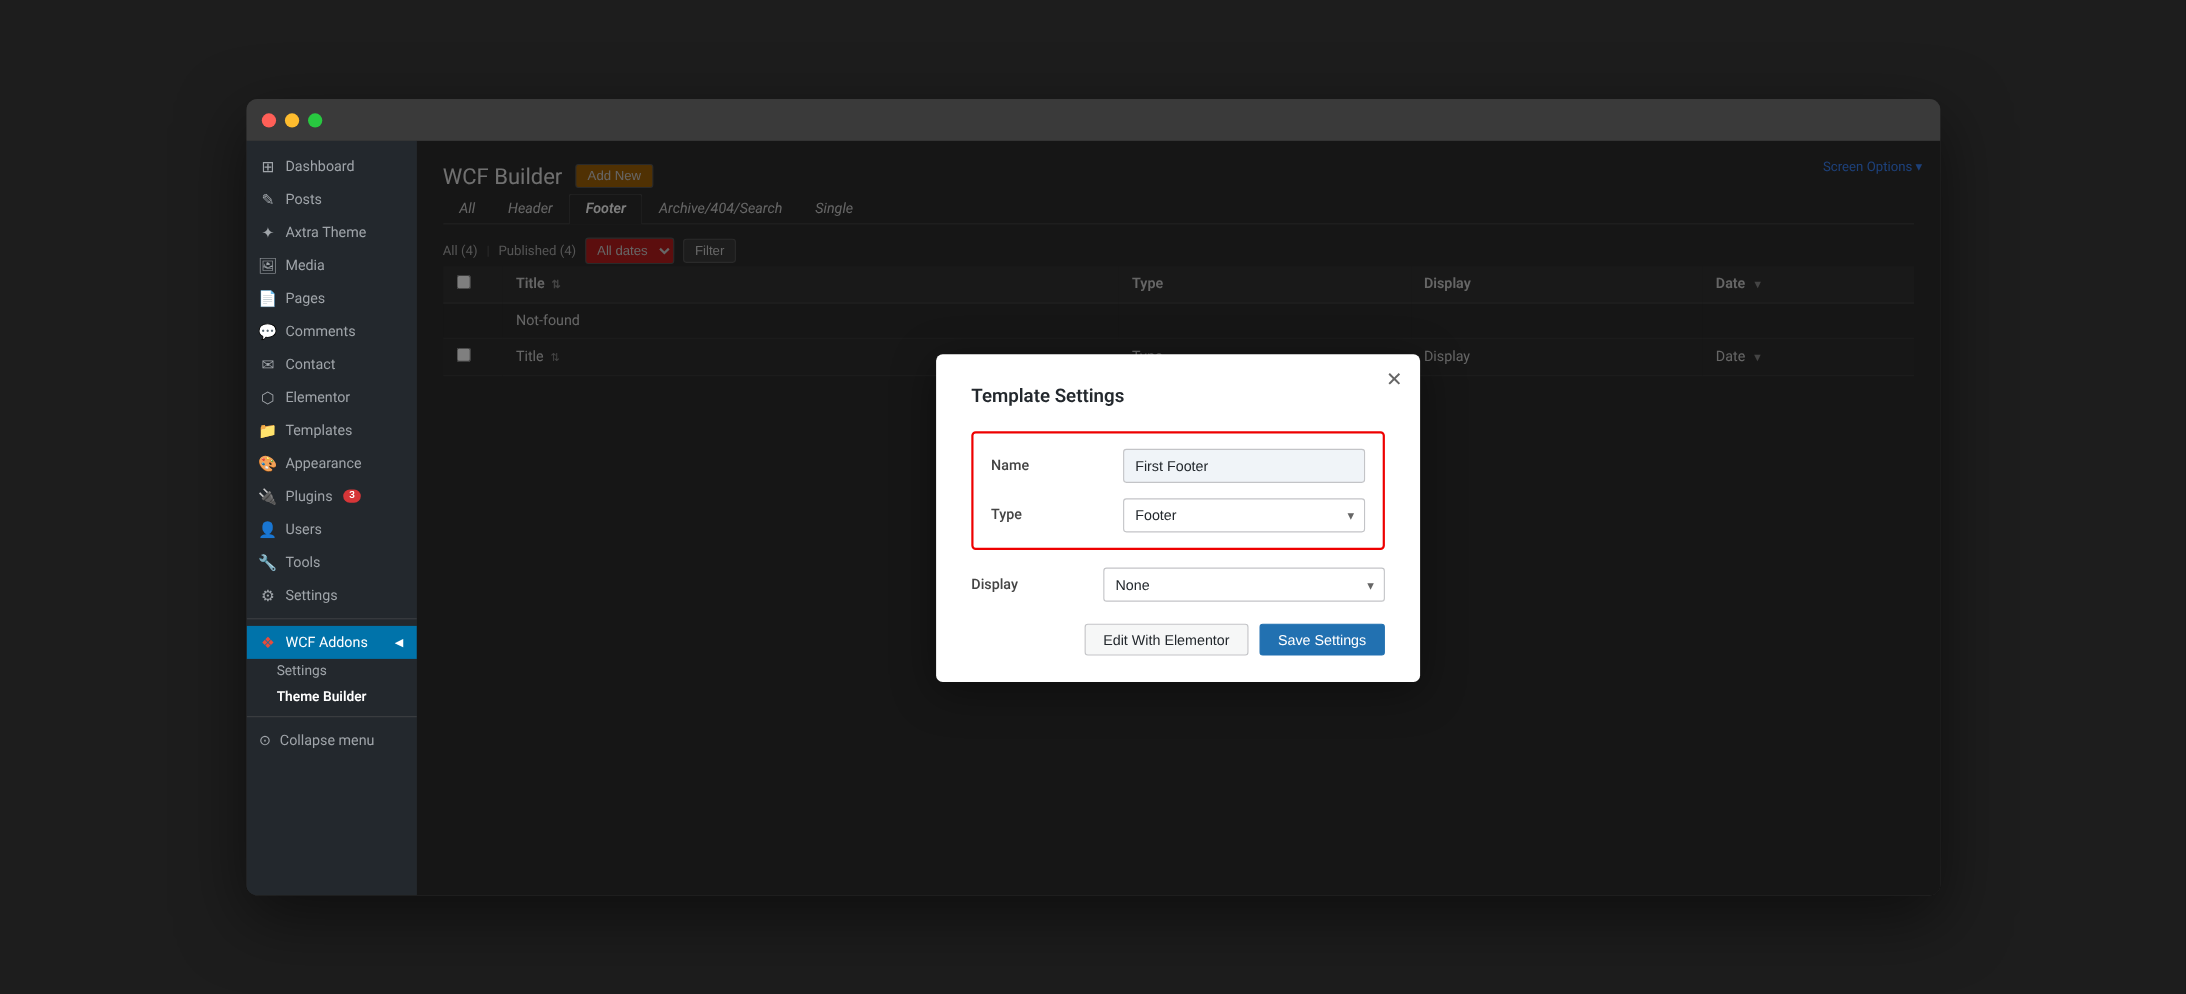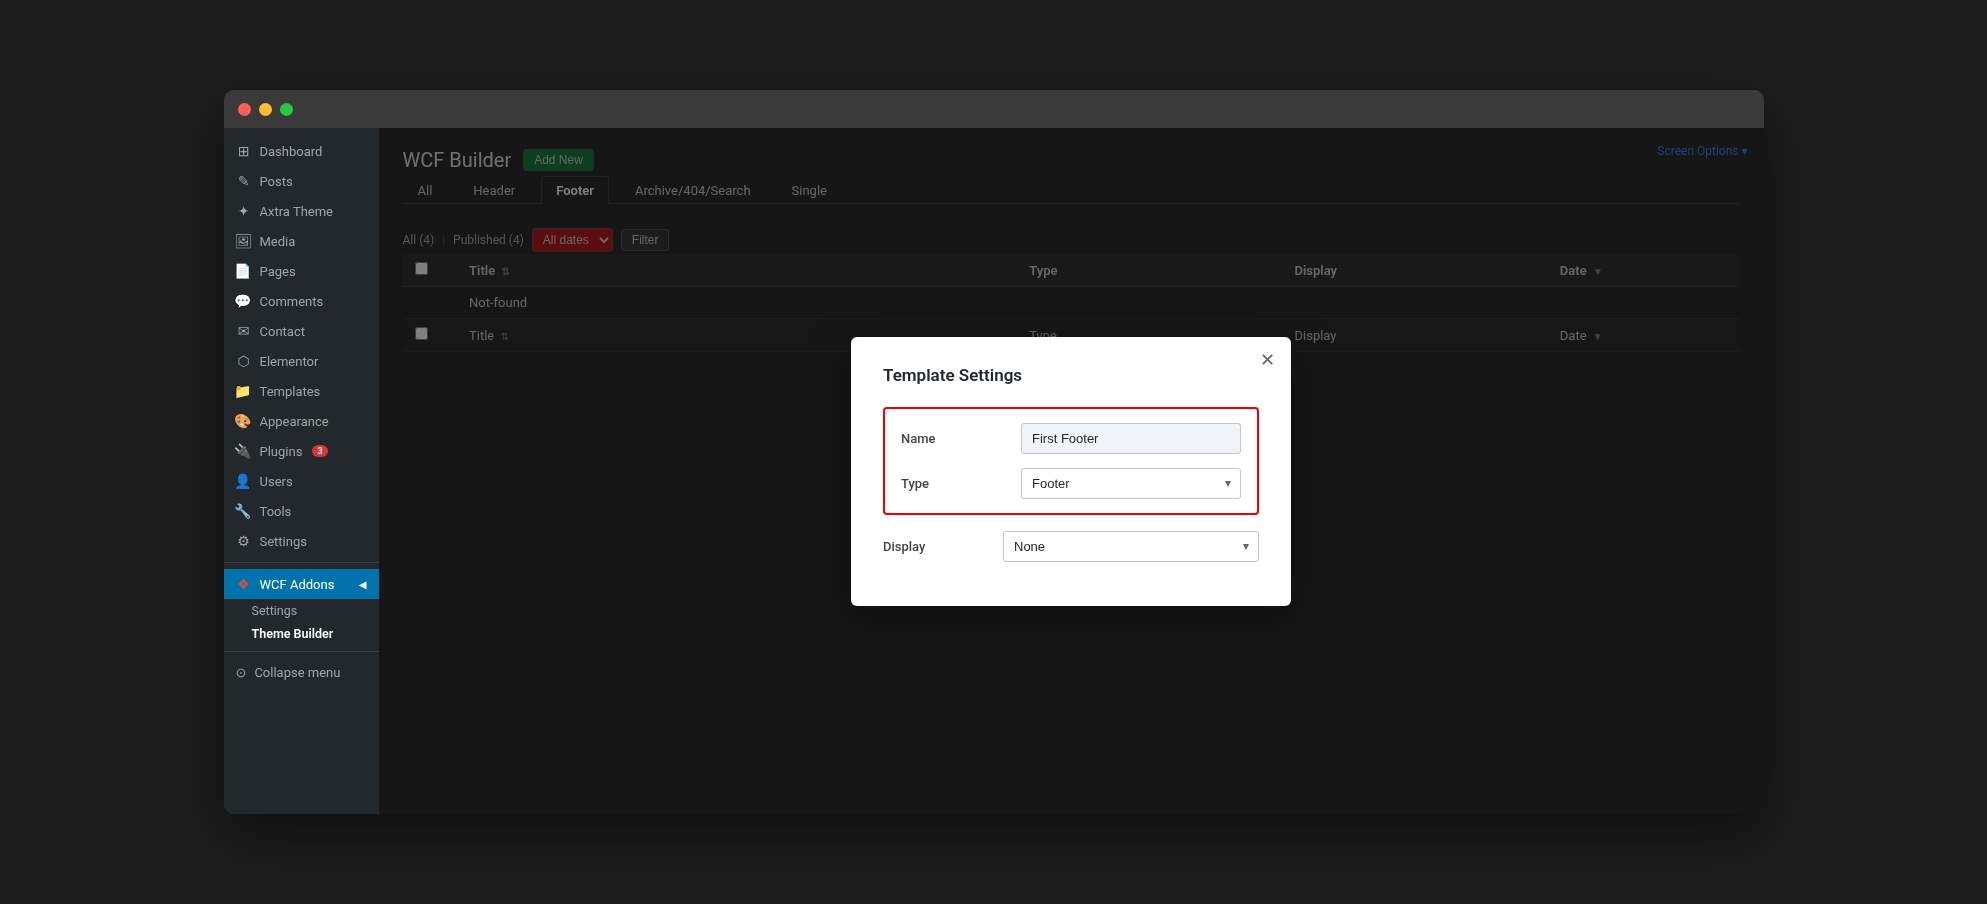--- a/index.html
+++ b/index.html
@@ -129,35 +129,36 @@
       align-items: center;
       gap: 12px;
       margin-bottom: 4px;
     }
     .page-title {
       font-size: 20px;
       font-weight: 400;
       color: #e0e0e0;
     }
     .add-new-btn {
-      background: #15803d;
+      background: #a16207;
       border: 1px solid #555;
       color: #ccc;
       font-size: 12px;
       padding: 3px 10px;
       border-radius: 3px;
       cursor: pointer;
     }
 
     
     .tab-bar {
       display: flex;
-      gap: 11px;
-      margin-bottom: 24px;
+      gap: 0;
+      margin-bottom: 12px;
       border-bottom: 1px solid #444;
+      font-style: italic;
     }
     .tab-item {
       padding: 6px 14px;
       font-size: 13px;
       color: #ccc;
       cursor: pointer;
       border: 1px solid transparent;
       border-bottom: none;
       border-radius: 3px 3px 0 0;
       margin-bottom: -1px;
@@ -574,17 +575,21 @@
           </div>
 
           <div class="display-row">
             <label class="form-label">Display</label>
             <div class="select-wrapper">
               <select><option>None</option><option>Entire Site</option><option>Front Page</option><option>Posts Page</option></select>
               <span class="select-chevron">▾</span>
             </div>
           </div>
 
+          <div class="modal-actions">
+            <button class="btn-secondary">Edit With Elementor</button>
+            <button class="btn-primary">Save Settings</button>
+          </div>
         </div>
       </div>
     </div>
   </div>
 </div>
 
 </body></html>

